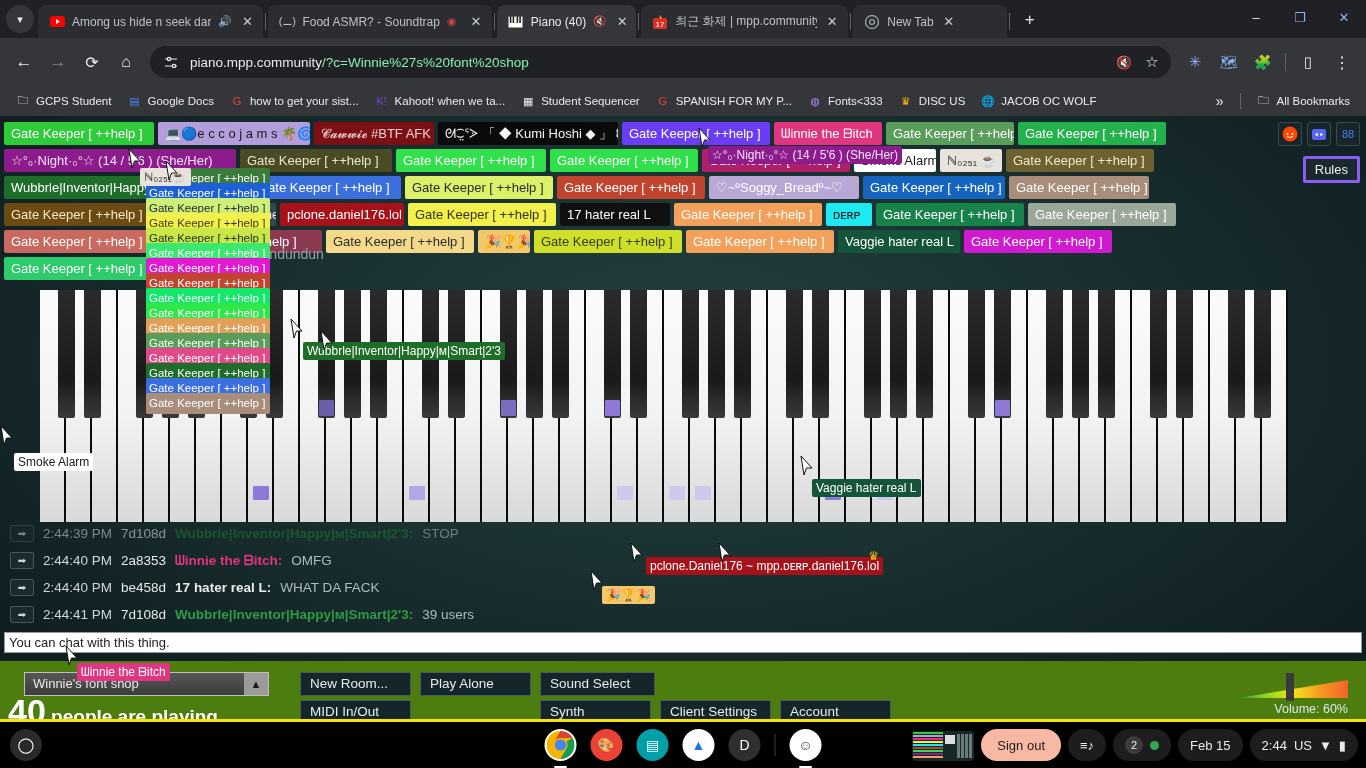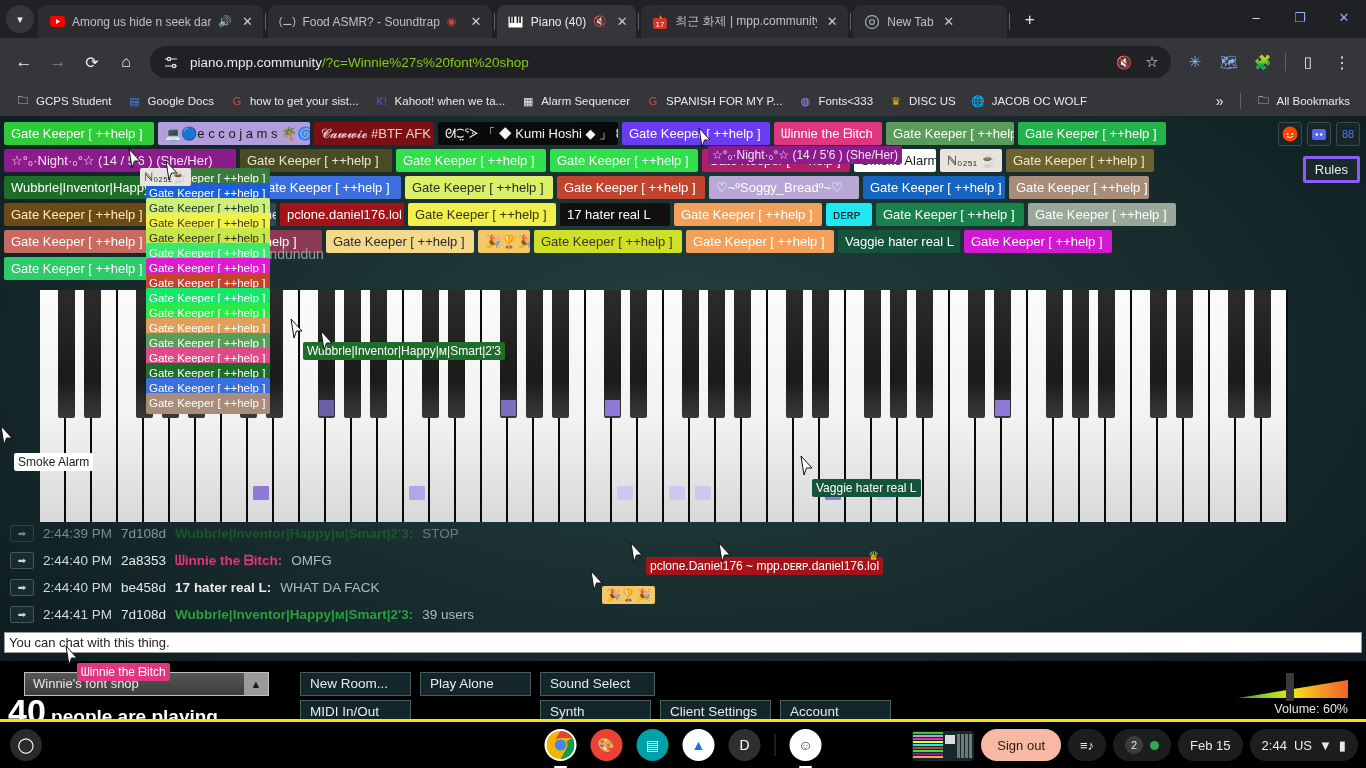--- a/index.html
+++ b/index.html
@@ -38,21 +38,21 @@
   .wincontrols div { width:44px; height:30px; display:flex; align-items:center; justify-content:center; color:#e8eaed; font-size:13px; }
 
   .toolbar { height:48px; background:#35363a; display:flex; align-items:center; padding:0 8px; gap:2px; }
   .tb-icon { width:32px; height:32px; border-radius:50%; display:flex; align-items:center; justify-content:center;
              color:#e8eaed; flex:none; }
   .omnibox {
     flex:1; height:32px; background:#202124; border-radius:16px; margin:0 6px;
     display:flex; align-items:center; padding:0 6px 0 10px; gap:8px; min-width:0;
   }
   .omnibox .url { flex:1; font-size:13.5px; color:#e8eaed; white-space:nowrap; overflow:hidden; }
-  .omnibox .url .path { color:#84cc16; }
+  .omnibox .url .path { color:#86efac; }
   .omni-right { display:flex; align-items:center; gap:2px; }
 
   .bookmarks { height:30px; background:#35363a; display:flex; align-items:center; padding:0 10px; gap:4px; font-size:11.5px; color:#e8eaed; }
   .bm { display:flex; align-items:center; gap:6px; padding:3px 6px; border-radius:4px; white-space:nowrap; flex:none; }
   .bm .bmico { width:14px; height:14px; display:flex; align-items:center; justify-content:center; font-size:11px; flex:none; }
   .bm-spacer { flex:1; }
   .bm-sep { width:1px; height:16px; background:#5f6368; margin:0 6px; }
 
   
   #page { position:absolute; left:0; top:116px; width:1366px; height:606px; background:#1b2b2b; overflow:hidden; }
@@ -110,21 +110,21 @@
   .cname { font-weight:bold; }
   .cmsg { color:#aebcbc; }
 
   #chatinput {
     position:absolute; left:4px; top:516px; width:1358px; height:21px;
     background:#fff; border:1px solid #999; color:#222; font-size:13px;
     padding:1px 4px; line-height:19px;
   }
 
   
-  #bottombar { position:absolute; left:0; top:545px; width:1366px; height:61px; background:#000000; }
+  #bottombar { position:absolute; left:0; top:545px; width:1366px; height:61px; background:#4d7c0f; }
   #roomsel {
     position:absolute; left:24px; top:11px; width:245px; height:24px;
     background:linear-gradient(to bottom,#565656,#3d3d3d); border:1px solid #bfbfbf;
     color:#e8e8e8; font-size:13px; line-height:22px; padding-left:8px;
   }
   #roomsel .arrowbox { position:absolute; right:0; top:0; width:24px; height:22px; background:#9a9a9a;
       color:#1a1a1a; text-align:center; line-height:22px; font-size:11px; }
   #playercount { position:absolute; left:8px; top:31px; color:#fff; font-size:19px; font-weight:bold; white-space:nowrap; }
   #playercount .num { font-size:34px; }
   .mbtn {
@@ -286,21 +286,21 @@
     <div class="bm">
         <span class="bmico" style="color:#ea4335">G</span>
         <span>how to get your sist...</span>
       </div>
     <div class="bm">
         <span class="bmico" style="color:#7b3fe4">K!</span>
         <span>Kahoot! when we ta...</span>
       </div>
     <div class="bm">
         <span class="bmico">▦</span>
-        <span>Alarm Sequencer</span>
+        <span>Student Sequencer</span>
       </div>
     <div class="bm">
         <span class="bmico" style="color:#ea4335">G</span>
         <span>SPANISH FOR MY P...</span>
       </div>
     <div class="bm">
         <span class="bmico" style="color:#b388ff">◍</span>
         <span>Fonts&lt;333</span>
       </div>
     <div class="bm">

